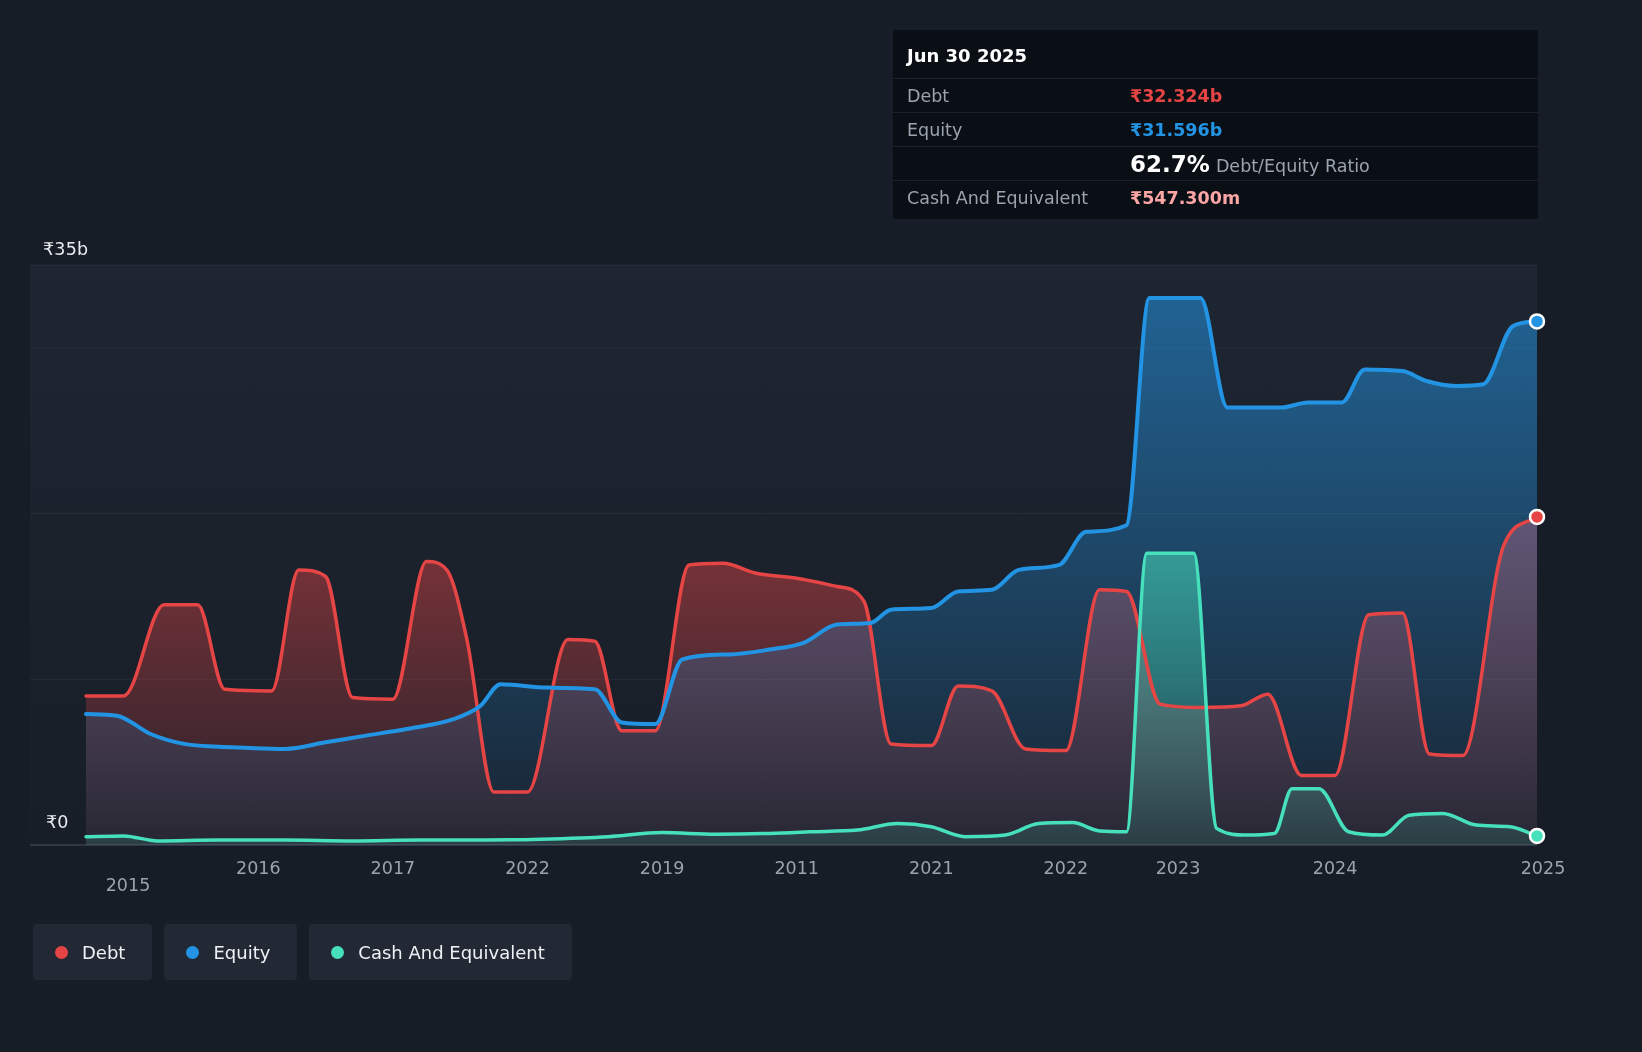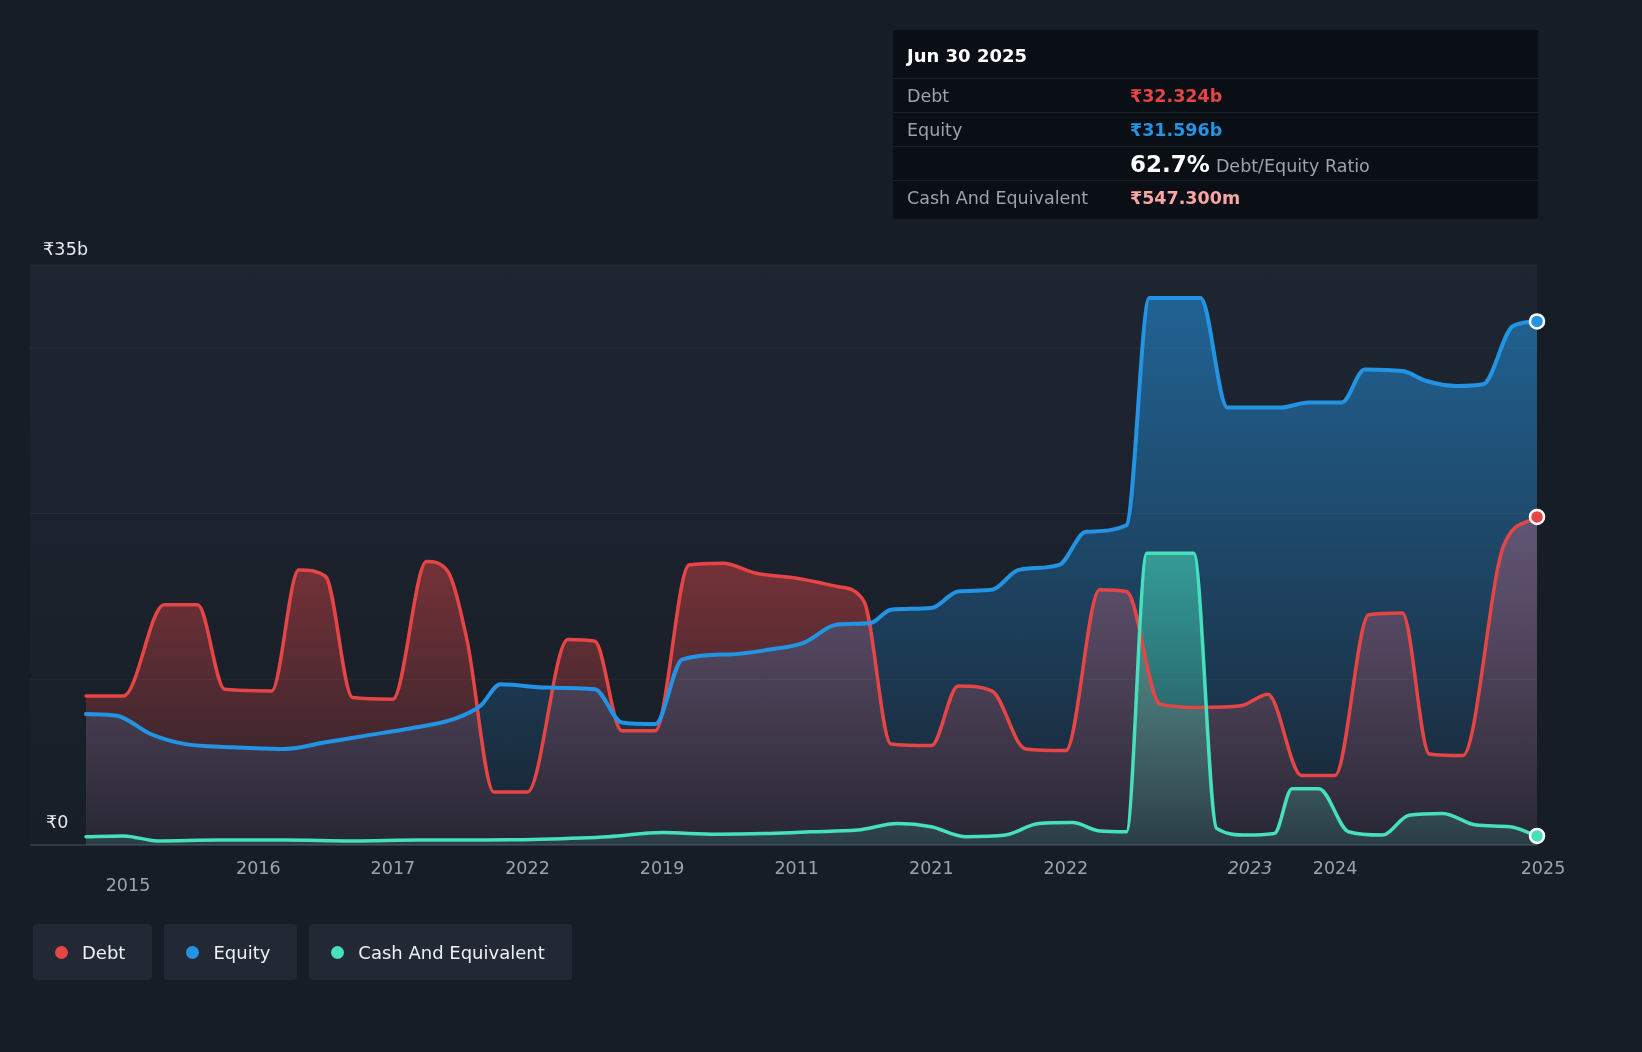--- a/index.html
+++ b/index.html
@@ -70,21 +70,21 @@
 
 <div id="x-axis">
     <span class="x-label" style="left: 128px; margin-top: 17px;">2015</span>
     <span class="x-label" style="left: 258.3px;">2016</span>
     <span class="x-label" style="left: 392.9px;">2017</span>
     <span class="x-label" style="left: 527.5px;">2022</span>
     <span class="x-label" style="left: 662.1px;">2019</span>
     <span class="x-label" style="left: 796.7px;">2011</span>
     <span class="x-label" style="left: 931.3px;">2021</span>
     <span class="x-label" style="left: 1065.9px; text-align: right;">2022</span>
-    <span class="x-label" style="left: 1250px; font-style: italic;">2023</span>
+    <span class="x-label" style="left: 1178px;">2023</span>
     <span class="x-label" style="left: 1335.1px;">2024</span>
     <span class="x-label" style="left: 1543px;">2025</span>
   </div>
 
 <div class="tooltip">
   <div class="tt-title">Jun 30 2025</div>
   <div class="tt-row">
     <span class="tt-label">Debt</span>
     <span class="tt-value" style="color: rgb(230, 69, 69);">₹32.324b</span>
   </div>

